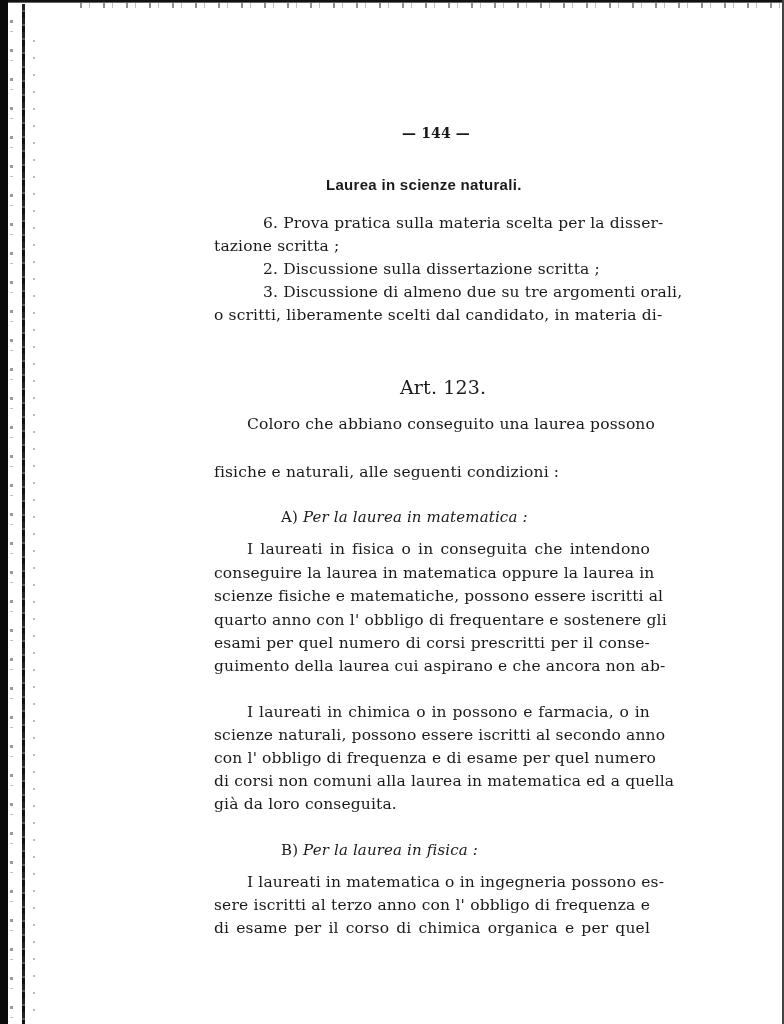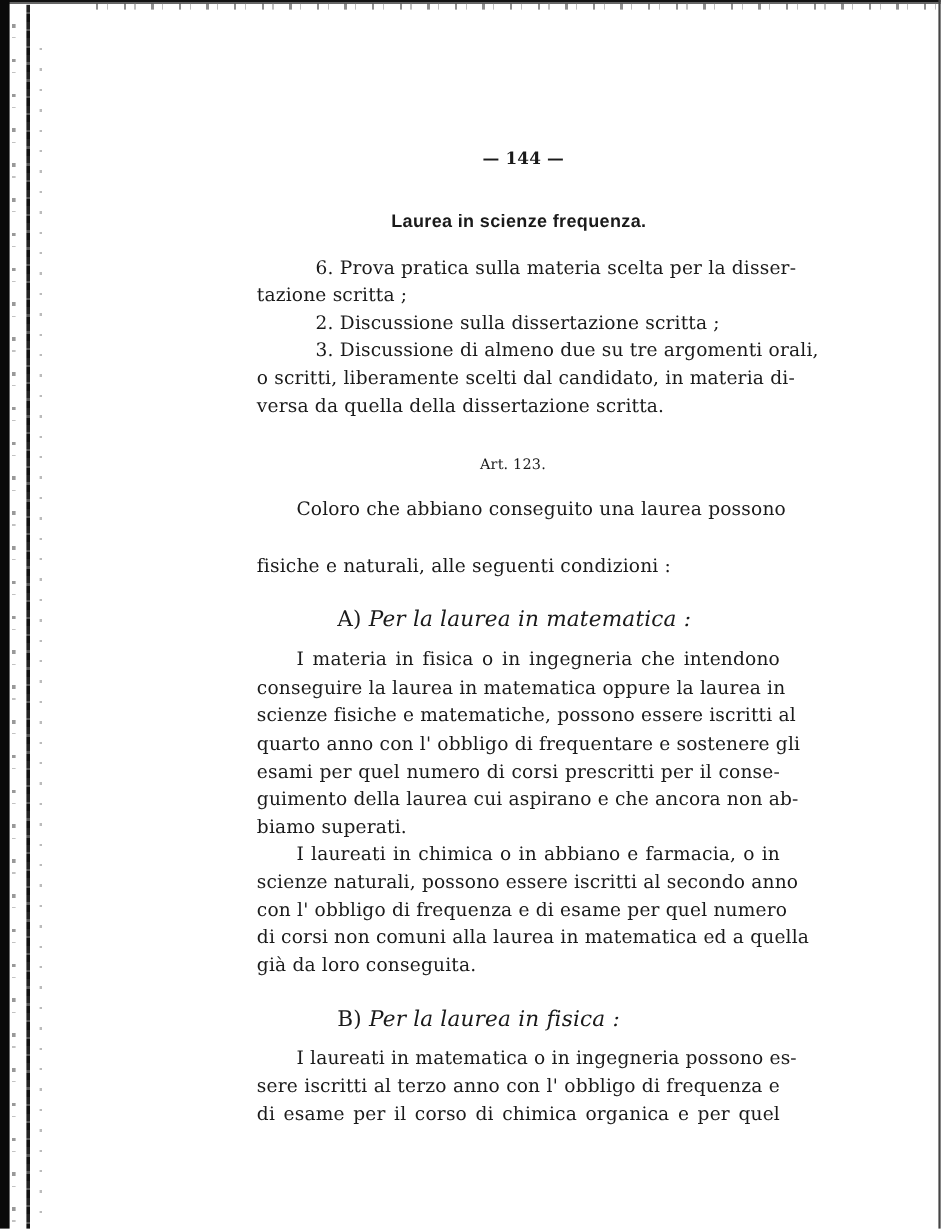--- a/index.html
+++ b/index.html
@@ -82,24 +82,24 @@
       font-family: "Liberation Sans", "DejaVu Sans", sans-serif;
       font-weight: bold;
       font-size: 15px;
       top: 150px;
       left: 326px;
       letter-spacing: 0.3px;
     }
     .article-title {
       top: 352px;
       left: 400px;
-      font-size: 12px;
+      font-size: 19px;
     }
     .sub-heading {
-      font-size: 18px;
+      font-size: 15px;
     }
     .sub-heading em {
       font-style: italic;
       font-family: "DejaVu Serif", serif;
     }
   </style>
 </head>
 <body>
 
 <div class="scan-top"></div>
@@ -107,48 +107,46 @@
 <div class="scan-left-outer"></div>
 <div class="scan-left-speckle-1"></div>
 <div class="scan-left-line"></div>
 <div class="scan-left-speckle-2"></div>
 <div class="scan-right-line"></div>
 
 <div class="page">
 
   <div class="line page-number">— 144 —</div>
 
-  <div class="line section-title">Laurea in scienze frequenza.</div>
+  <div class="line section-title">Laurea in scienze naturali.</div>
 
   <div class="line justify" style="left:263px;width:387px;top:188px;">6. Prova pratica sulla materia scelta per la disser-</div>
   <div class="line justify last" style="top:211px;">tazione scritta ;</div>
   <div class="line justify last" style="left:263px;width:387px;top:234px;">2. Discussione sulla dissertazione scritta ;</div>
   <div class="line justify" style="left:263px;width:387px;top:257px;">3. Discussione di almeno due su tre argomenti orali,</div>
   <div class="line justify" style="top:280px;">o scritti, liberamente scelti dal candidato, in materia di-</div>
-  <div class="line justify last" style="top:303px;">versa da quella della dissertazione scritta.</div>
 
   <div class="line article-title">Art. 123.</div>
 
   <div class="line justify indent" style="top:389px;">Coloro che abbiano conseguito una laurea possono</div>
   <div class="line justify last" style="top:437px;">fisiche e naturali, alle seguenti condizioni :</div>
 
   <div class="line sub-heading" style="left:281px;top:482px;">
     <span>A)</span>
     <em>Per la laurea in matematica :</em>
   </div>
 
-  <div class="line justify" style="left:247px;width:403px;top:514px;">I materia in fisica o in ingegneria che intendono</div>
+  <div class="line justify" style="left:247px;width:403px;top:514px;">I laureati in fisica o in conseguita che intendono</div>
   <div class="line justify" style="top:538px;">conseguire la laurea in matematica oppure la laurea in</div>
   <div class="line justify" style="top:585px;">quarto anno con l' obbligo di frequentare e sostenere gli</div>
   <div class="line justify" style="top:561px;">scienze fisiche e matematiche, possono essere iscritti al</div>
   <div class="line justify" style="top:608px;">esami per quel numero di corsi prescritti per il conse-</div>
   <div class="line justify" style="top:631px;">guimento della laurea cui aspirano e che ancora non ab-</div>
-  <div class="line justify last" style="top:654px;">biamo superati.</div>
 
-  <div class="line justify" style="left:247px;width:403px;top:677px;">I laureati in chimica o in abbiano e farmacia, o in</div>
+  <div class="line justify" style="left:247px;width:403px;top:677px;">I laureati in chimica o in possono e farmacia, o in</div>
   <div class="line justify" style="top:700px;">scienze naturali, possono essere iscritti al secondo anno</div>
   <div class="line justify" style="top:723px;">con l' obbligo di frequenza e di esame per quel numero</div>
   <div class="line justify" style="top:746px;">di corsi non comuni alla laurea in matematica ed a quella</div>
   <div class="line justify last" style="top:769px;">già da loro conseguita.</div>
 
   <div class="line sub-heading" style="left:281px;top:815px;">
     <span>B)</span>
     <em>Per la laurea in fisica :</em>
   </div>
 

